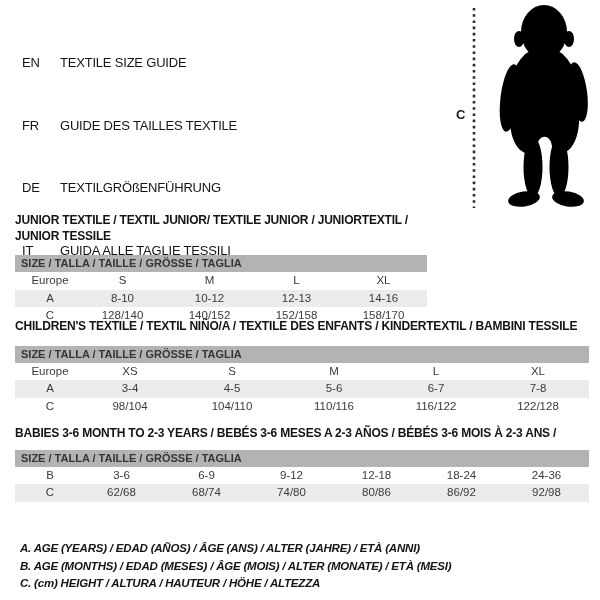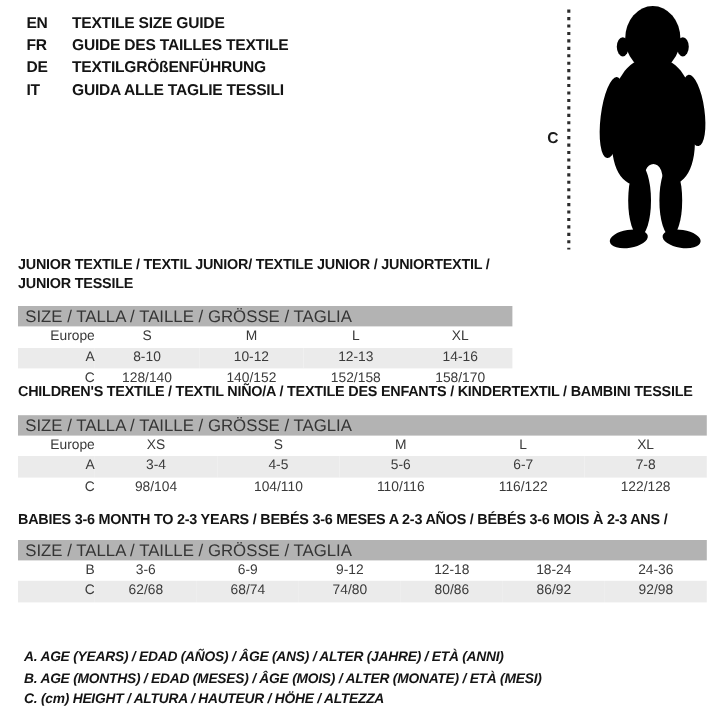--- a/index.html
+++ b/index.html
@@ -4,39 +4,39 @@
 <style>
   html,body{margin:0;padding:0;}
   body{
     width:600px;height:600px;position:relative;background:#fff;
     font-family:"Liberation Sans", sans-serif;
     -webkit-font-smoothing:antialiased;
     overflow:hidden;
   }
   
   .lang-block{position:absolute;top:10px;left:22px;}
-  .lang-row{display:flex;line-height:18.5px;font-size:13px;font-weight:bold;color:var(--title-text,#141414);letter-spacing:-0.2px;}
+  .lang-row{display:flex;line-height:18.5px;font-size:13px;font-weight:normal;color:var(--title-text,#141414);letter-spacing:-0.2px;margin-top:44px;}
   .lang-code{width:38px;flex:0 0 38px;}
   
   .figure{position:absolute;left:452px;top:2px;width:148px;height:210px;}
   
   .size-section{position:absolute;}
   .sec-0{top:213px;left:15px;width:412px;}
   .sec-1{top:319px;left:15px;width:574px;}
   .sec-2{top:426px;left:15px;width:574px;}
   .section-title{font-size:12px;font-weight:bold;color:var(--title-text,#141414);line-height:15.5px;margin-bottom:11px;letter-spacing:-0.2px;}
   .sec-2 .section-title{margin-bottom:8px;}
   table.size-table{width:100%;border-collapse:collapse;table-layout:fixed;font-size:11.5px;color:var(--text,#3a3a3a);}
   th.size-bar{
     background:var(--header-bar,#b3b3b3);
-    font-weight:normal;text-align:left;padding:0 0 0 6px;height:17px;
-    color:#353535;font-size:14px;line-height:17px;
+    font-weight:bold;text-align:left;padding:0 0 0 6px;height:17px;
+    color:#353535;font-size:11px;line-height:17px;
   }
   td{height:17.5px;padding:0;text-align:center;line-height:17.5px;white-space:nowrap;}
-  td.row-label{text-align:right;padding-left:6px;}
+  td.row-label{text-align:center;padding-left:6px;}
   tr.alt{background:var(--alt-row,#ebebeb);}
   
   .legend-block{position:absolute;top:540px;left:20px;font-style:italic;}
   .legend-line{font-size:11.5px;font-weight:bold;color:var(--title-text,#141414);line-height:17.5px;letter-spacing:-0.2px;}
 </style>
 </head>
 <body>
 
 <div class="lang-block">
   <div class="lang-row">

